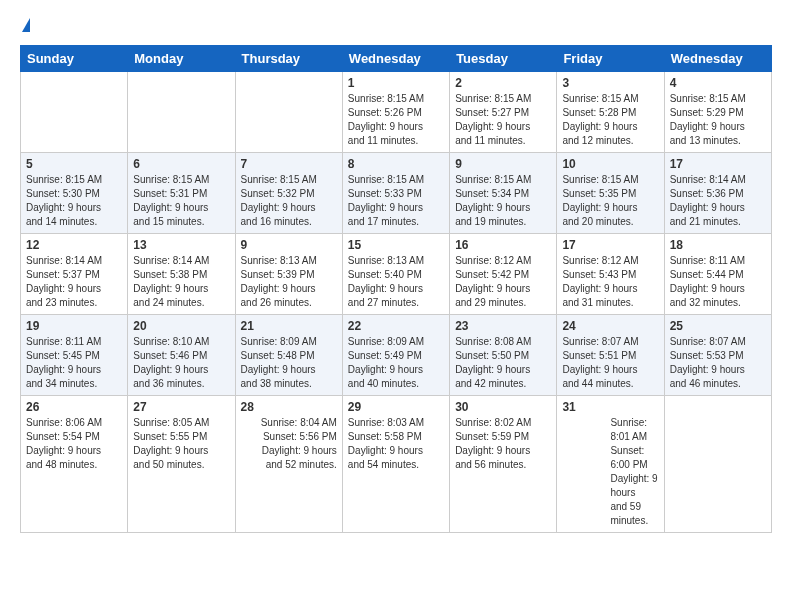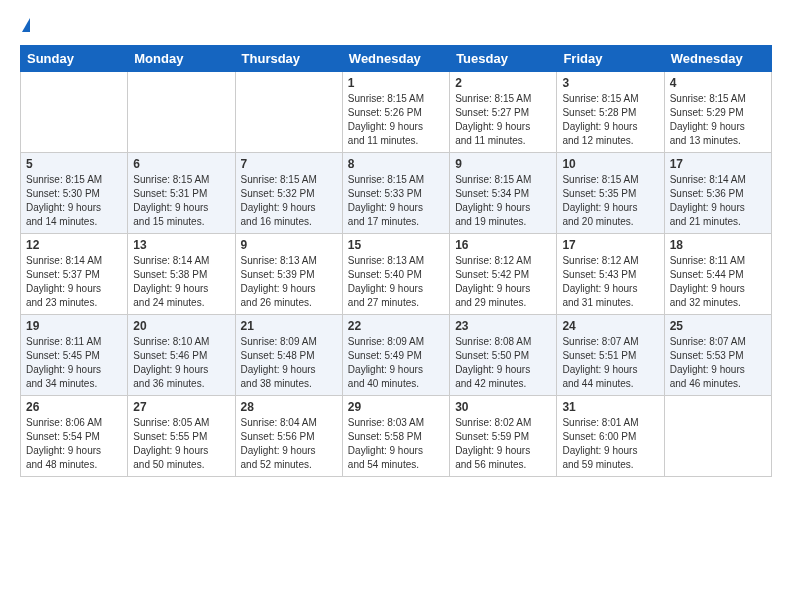--- a/index.html
+++ b/index.html
@@ -334,42 +334,42 @@
         </td>
         <td>
           <span class="day-number">27</span>
           <div class="day-info" style="white-space: pre-line;">Sunrise: 8:05 AM
 Sunset: 5:55 PM
 Daylight: 9 hours
 and 50 minutes.</div>
         </td>
         <td>
           <span class="day-number">28</span>
-          <div class="day-info" style="white-space: pre-line;">Sunrise: 8:04 AM
+          <div class="day-info" style="white-space: pre-line; text-align: right;">Sunrise: 8:04 AM
 Sunset: 5:56 PM
 Daylight: 9 hours
 and 52 minutes.</div>
         </td>
         <td>
           <span class="day-number">29</span>
           <div class="day-info" style="white-space: pre-line;">Sunrise: 8:03 AM
 Sunset: 5:58 PM
 Daylight: 9 hours
 and 54 minutes.</div>
         </td>
         <td>
           <span class="day-number">30</span>
           <div class="day-info" style="white-space: pre-line;">Sunrise: 8:02 AM
 Sunset: 5:59 PM
 Daylight: 9 hours
 and 56 minutes.</div>
         </td>
         <td>
           <span class="day-number">31</span>
-          <div class="day-info" style="white-space: pre-line;">Sunrise: 8:01 AM
+          <div class="day-info" style="white-space: pre-line; margin-left: 48px;">Sunrise: 8:01 AM
 Sunset: 6:00 PM
 Daylight: 9 hours
 and 59 minutes.</div>
         </td>
         <td class="empty-cell"></td>
       </tr>
     </tbody>
 </table>
 
 </body></html>

